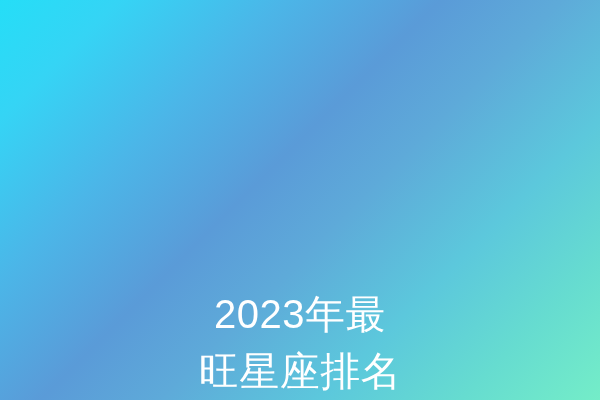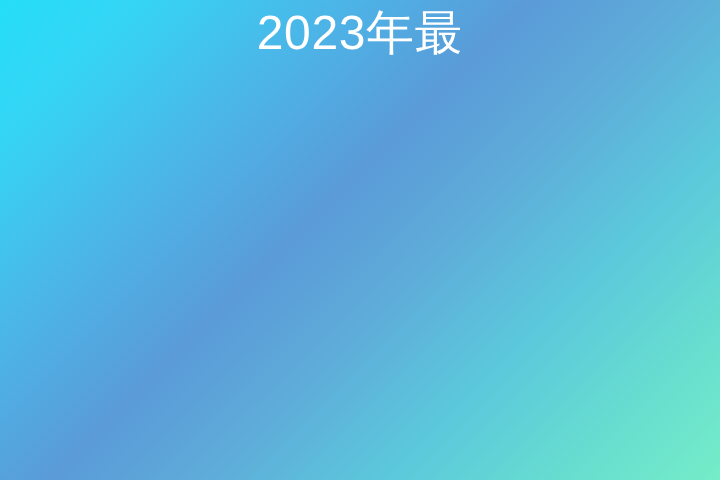--- a/index.html
+++ b/index.html
@@ -13,21 +13,21 @@
     overflow: hidden;
     font-family: "Liberation Sans", "DejaVu Sans", sans-serif;
   }
 
   #banner {
     position: relative;
     width: 600px;
     height: 400px;
     box-sizing: border-box;
     display: flex;
-    align-items: flex-start;
+    align-items: flex-end;
     justify-content: center;
     
     background: linear-gradient(
       135deg,
       #25def7 0%,
       #35d4f5 12%,
       #4bb6e8 28%,
       #5a9bd8 44%,
       #5eaad9 56%,
       #5cc8dc 72%,
@@ -55,16 +55,17 @@
 </style>
 </head>
 <body>
 
 <div id="banner">
 
   <div id="title-block">
 
     <span class="title-line">2023年最</span>
 
+    <span class="title-line">旺星座排名</span>
 
   </div>
 
 </div>
 
 </body></html>

